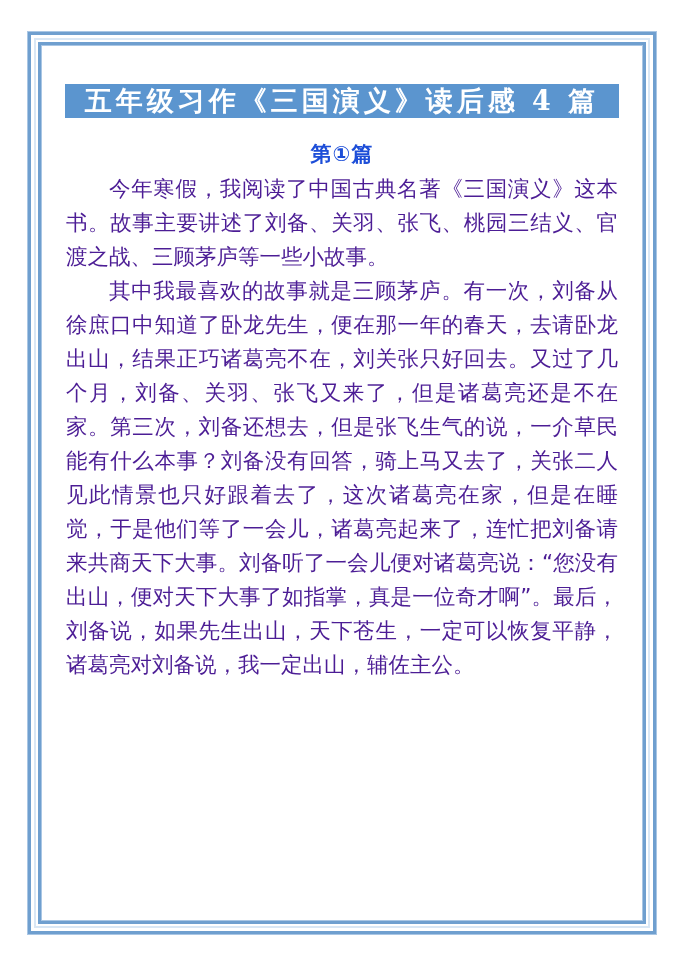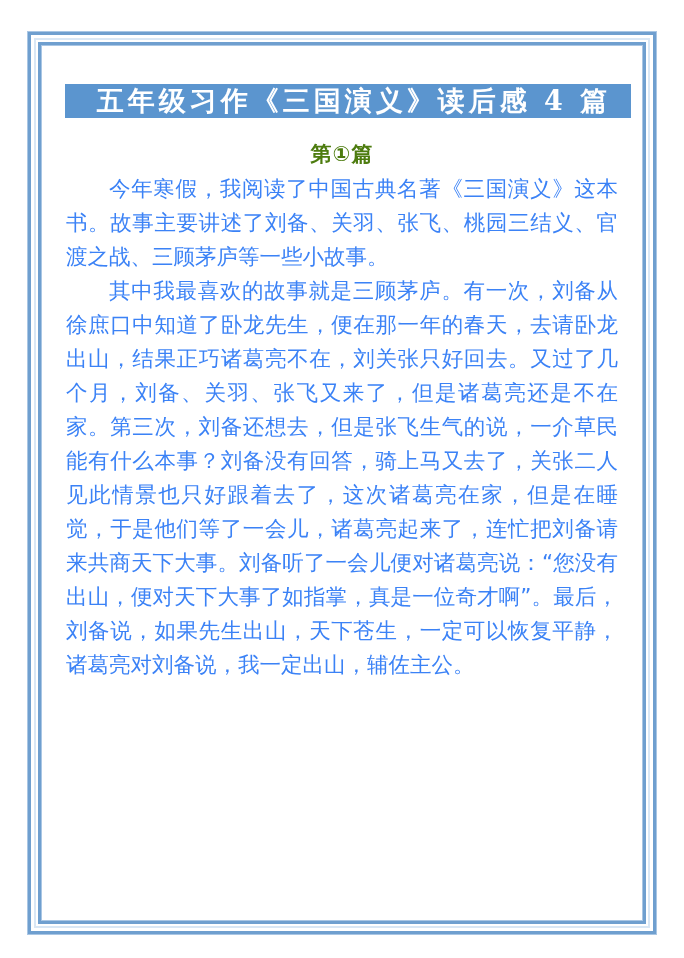--- a/index.html
+++ b/index.html
@@ -45,47 +45,46 @@
     .banner {
       position: absolute;
       left: 65px;
       top: 84px;
       width: 554px;
       height: 34px;
       background: #5b95cf;
       display: flex;
       align-items: center;
       justify-content: center;
-      padding-left: 12px;
     }
     .banner-title {
       color: #ffffff;
       font-family: "DejaVu Serif", "Liberation Serif", serif;
       font-weight: bold;
       font-size: 27px;
       letter-spacing: 4px;
       white-space: nowrap;
     }
     .part-heading {
       position: absolute;
       left: 0;
       top: 140px;
       width: 684px;
       text-align: center;
-      color: #4d7c0f;
+      color: #1d4ed8;
       font-weight: bold;
       font-size: 21px;
       letter-spacing: 1px;
     }
     .content {
       position: absolute;
       left: 66px;
       top: 172px;
       width: 552px;
-      color: #3b82f6;
+      color: #4c1d95;
       font-size: 21.5px;
       line-height: 34px;
       text-align: justify;
       text-justify: inter-character;
     }
     .content p {
       margin: 0;
       text-indent: 2em;
     }
   </style>

